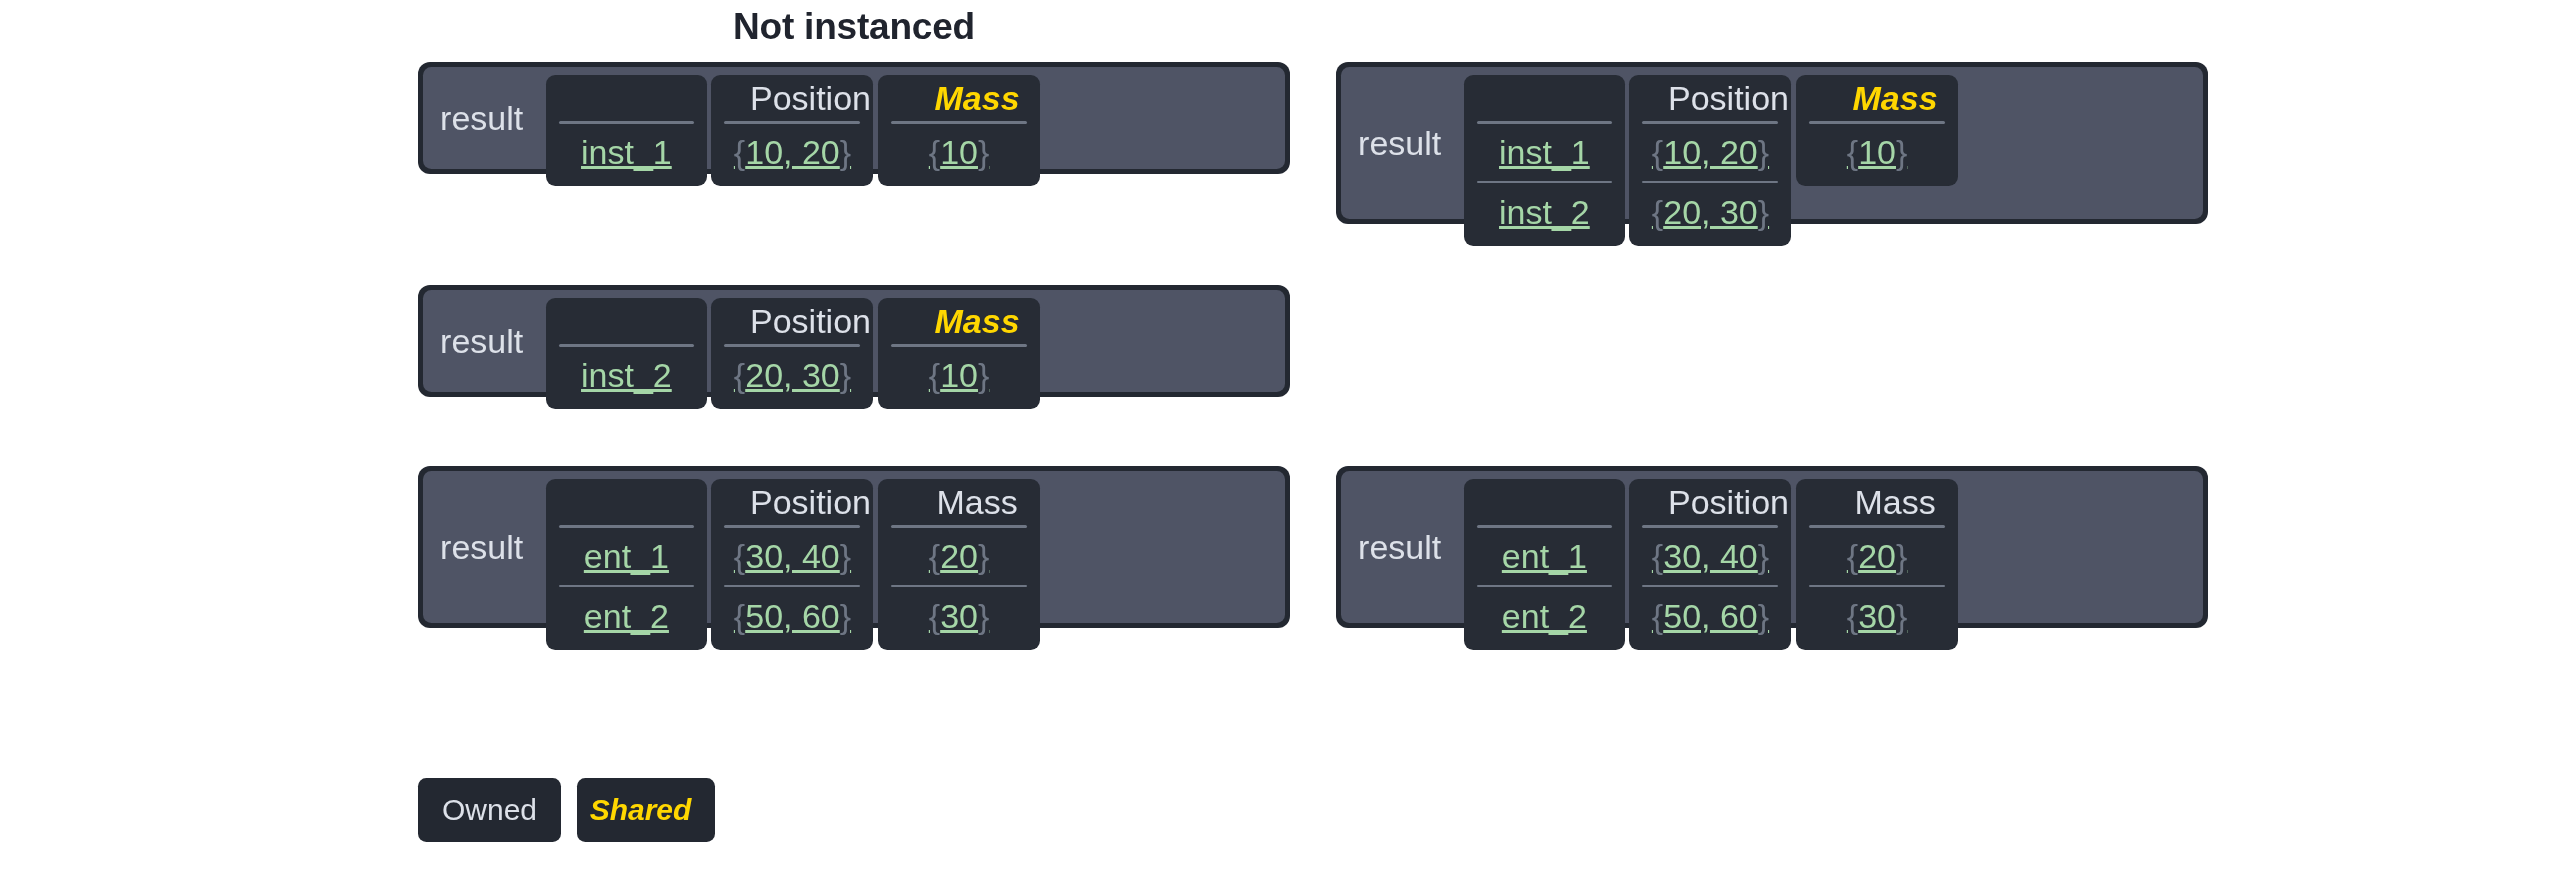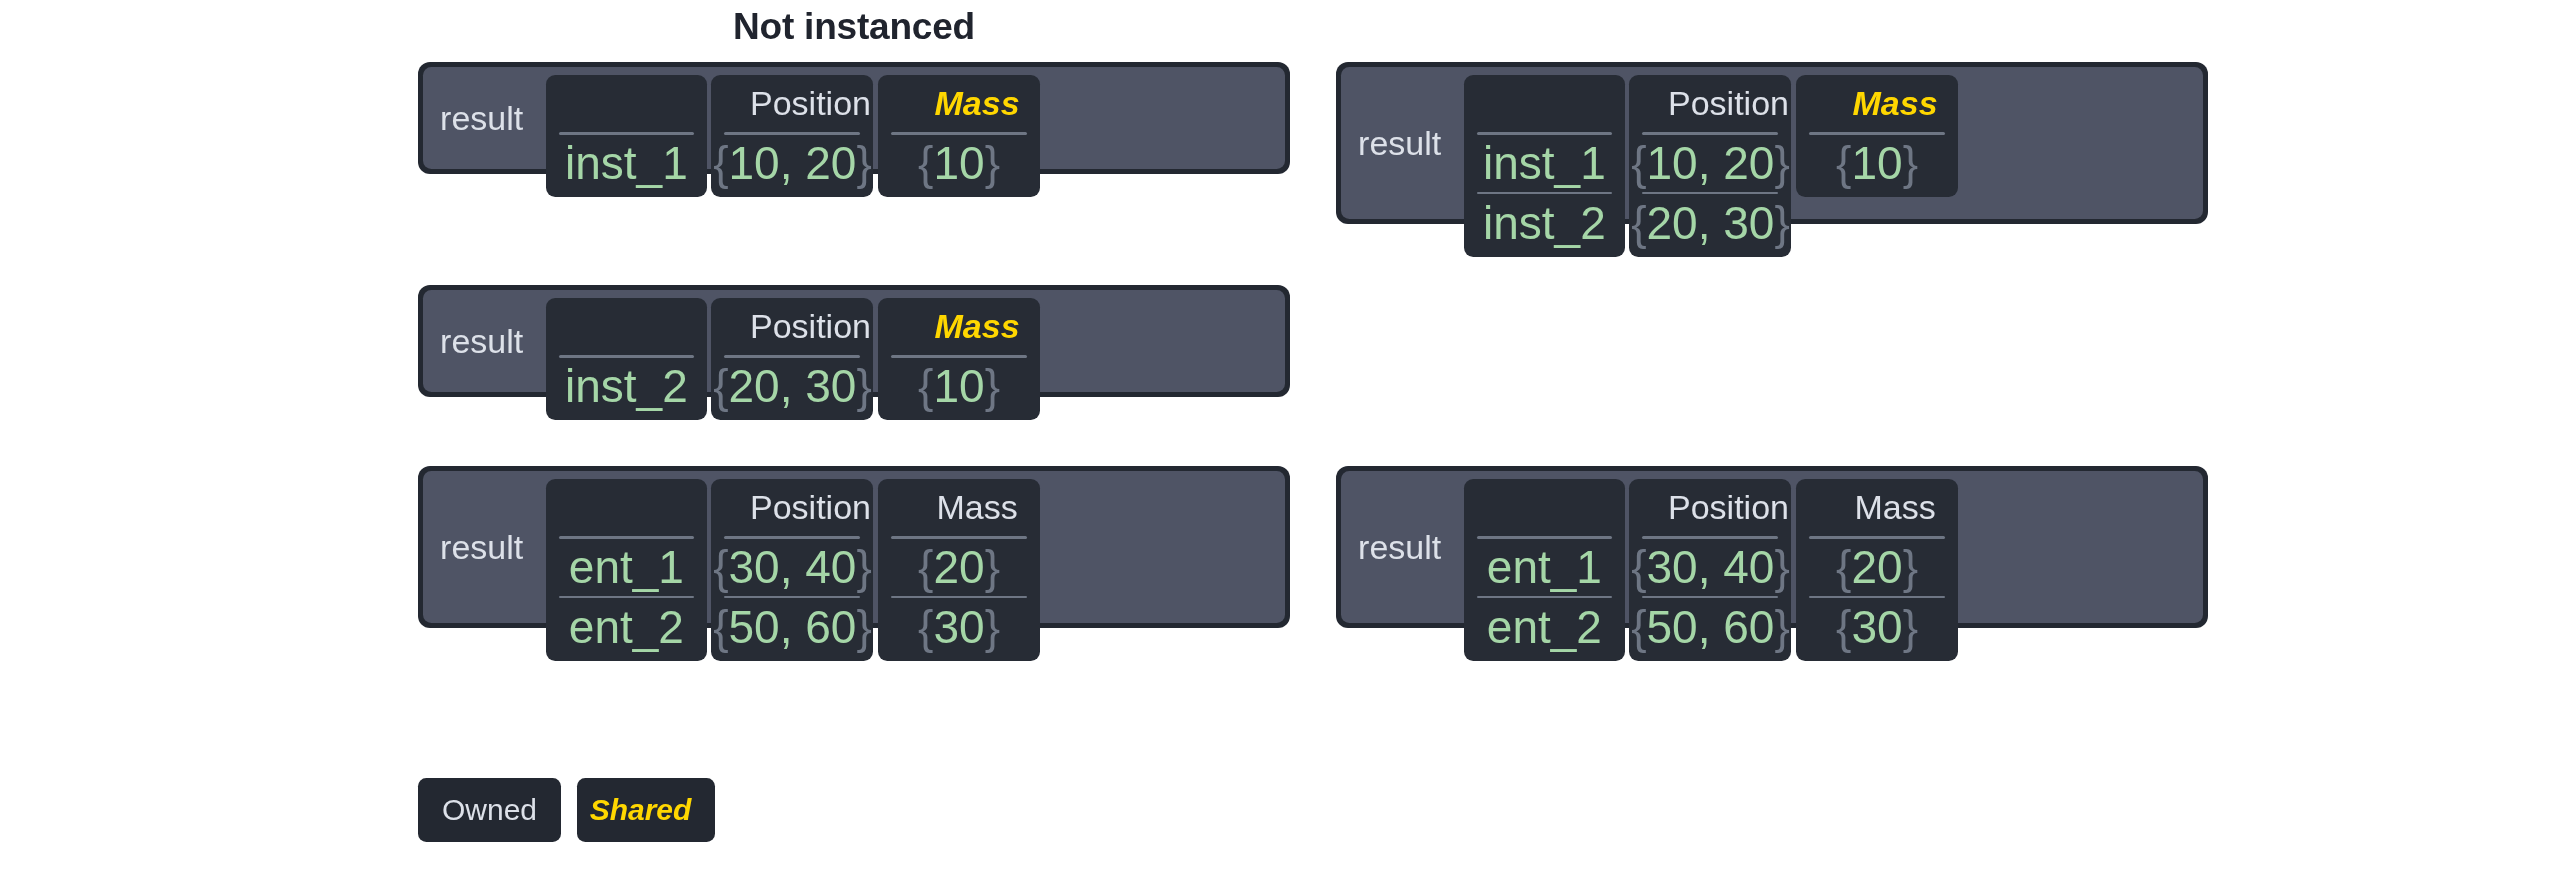--- a/index.html
+++ b/index.html
@@ -89,21 +89,21 @@
     flex-direction: column;
     box-sizing: border-box;
     padding: 0 0 5.5px 0;
     overflow: hidden;
   }
   .gcol.name-col { flex: 0 0 161px; }
   .gcol.val-col  { flex: 0 0 162px; }
 
   
   .hcell {
-    height: 57px;
+    height: 46px;
     display: flex;
     align-items: center;
     justify-content: center;
     font-size: 34px;
     line-height: 1;
     color: #dde1e9;
     white-space: nowrap;
     margin-left: 36px;
   }
   .hcell.blank { color: transparent; }
@@ -112,25 +112,26 @@
     font-style: italic;
     font-weight: bold;
   }
 
   
   .dcell {
     height: 57px;
     display: flex;
     align-items: center;
     justify-content: center;
-    font-size: 46px;
+    font-size: 34px;
     line-height: 1;
     color: #a5d6a7;
     white-space: nowrap;
     position: relative;
+    text-decoration: underline;
   }
   .dcell .brace { color: #6e7684; }
 
   
   .rule {
     height: 2.8px;
     background: #6e7684;
     margin: 0 13px;
     border-radius: 1.8px;
     flex: 0 0 auto;

